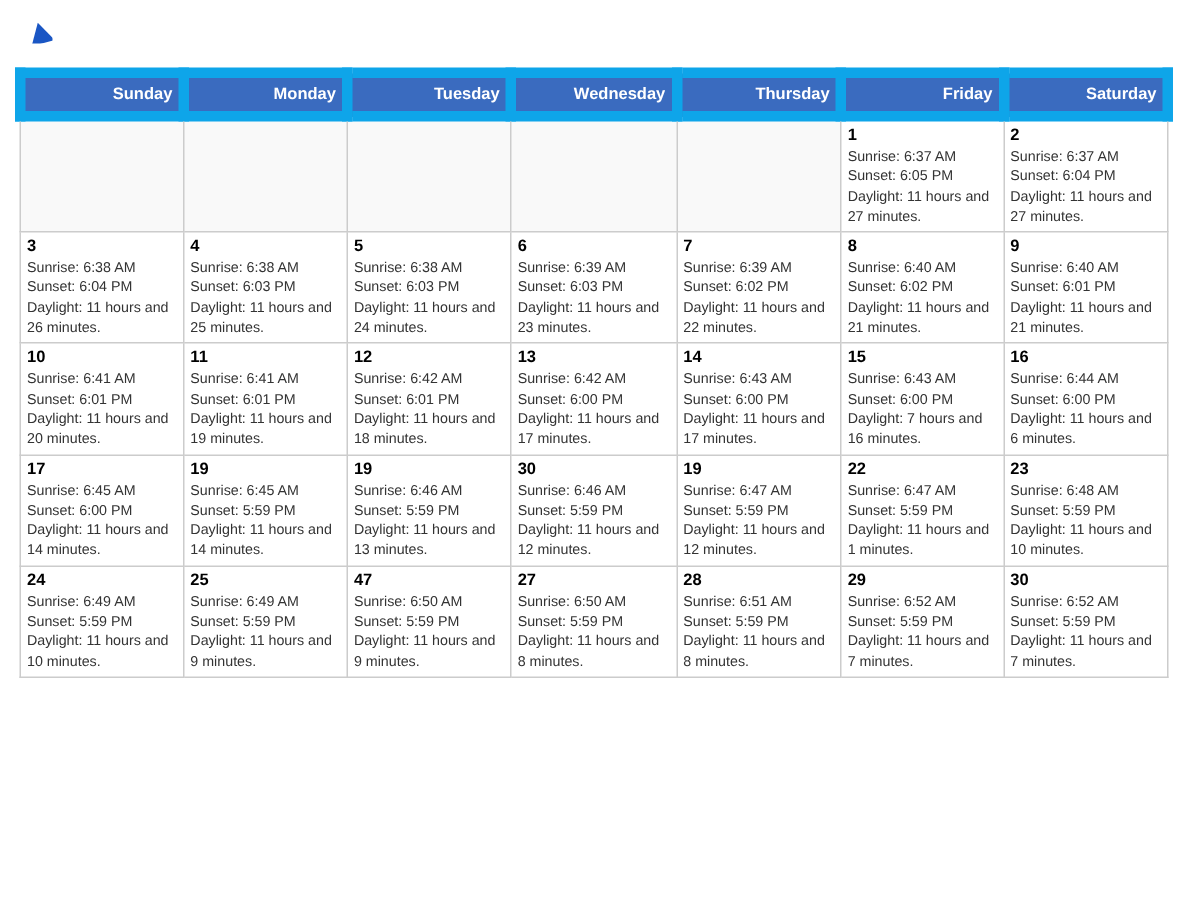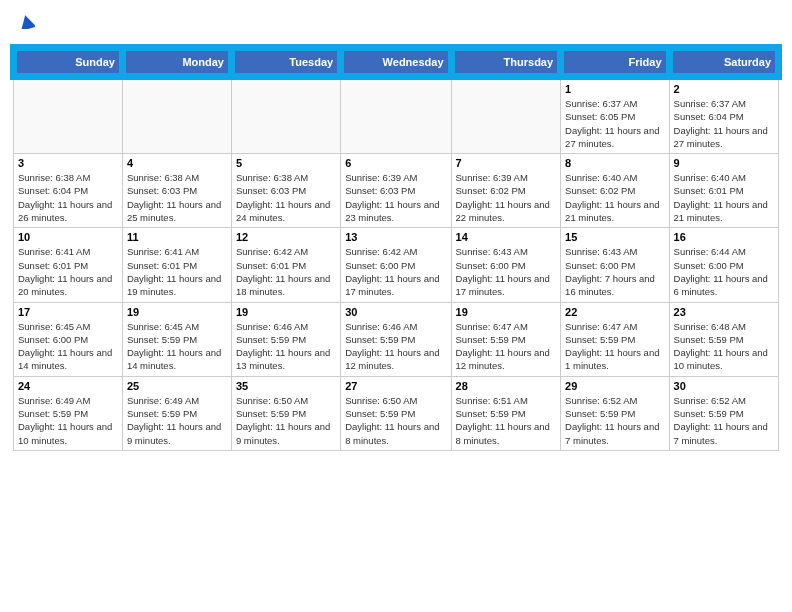--- a/index.html
+++ b/index.html
@@ -342,21 +342,21 @@
         </td>
         <td>
           <span class="day-num">25</span>
           <div class="day-info">
             <span>Sunrise: 6:49 AM</span><br>
             <span>Sunset: 5:59 PM</span><br>
             <span>Daylight: 11 hours and 9 minutes.</span>
           </div>
         </td>
         <td>
-          <span class="day-num">35</span>
+          <span class="day-num">47</span>
           <div class="day-info">
             <span>Sunrise: 6:50 AM</span><br>
             <span>Sunset: 5:59 PM</span><br>
             <span>Daylight: 11 hours and 9 minutes.</span>
           </div>
         </td>
         <td>
           <span class="day-num">27</span>
           <div class="day-info">
             <span>Sunrise: 6:50 AM</span><br>

